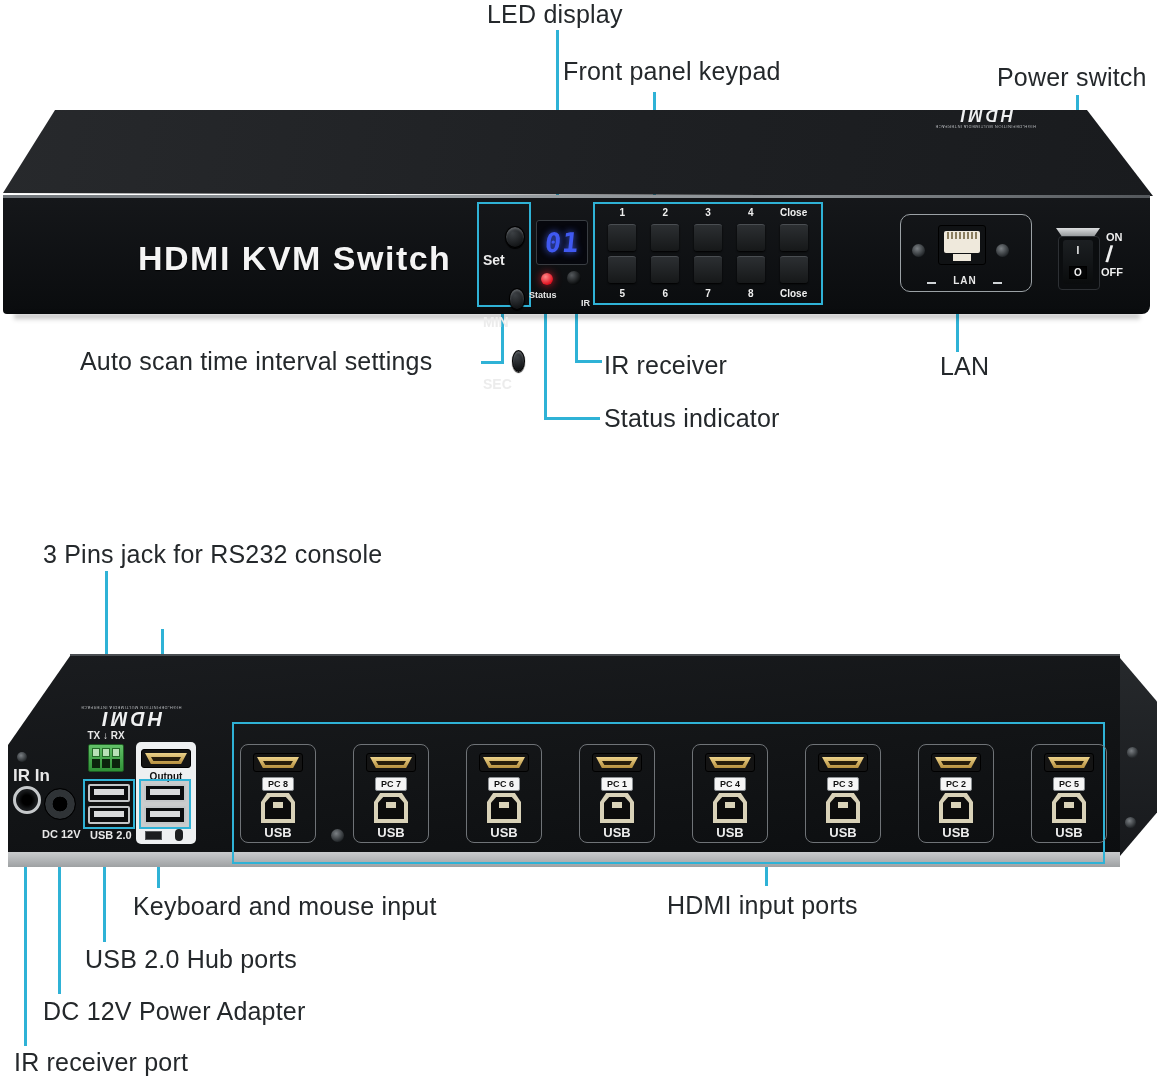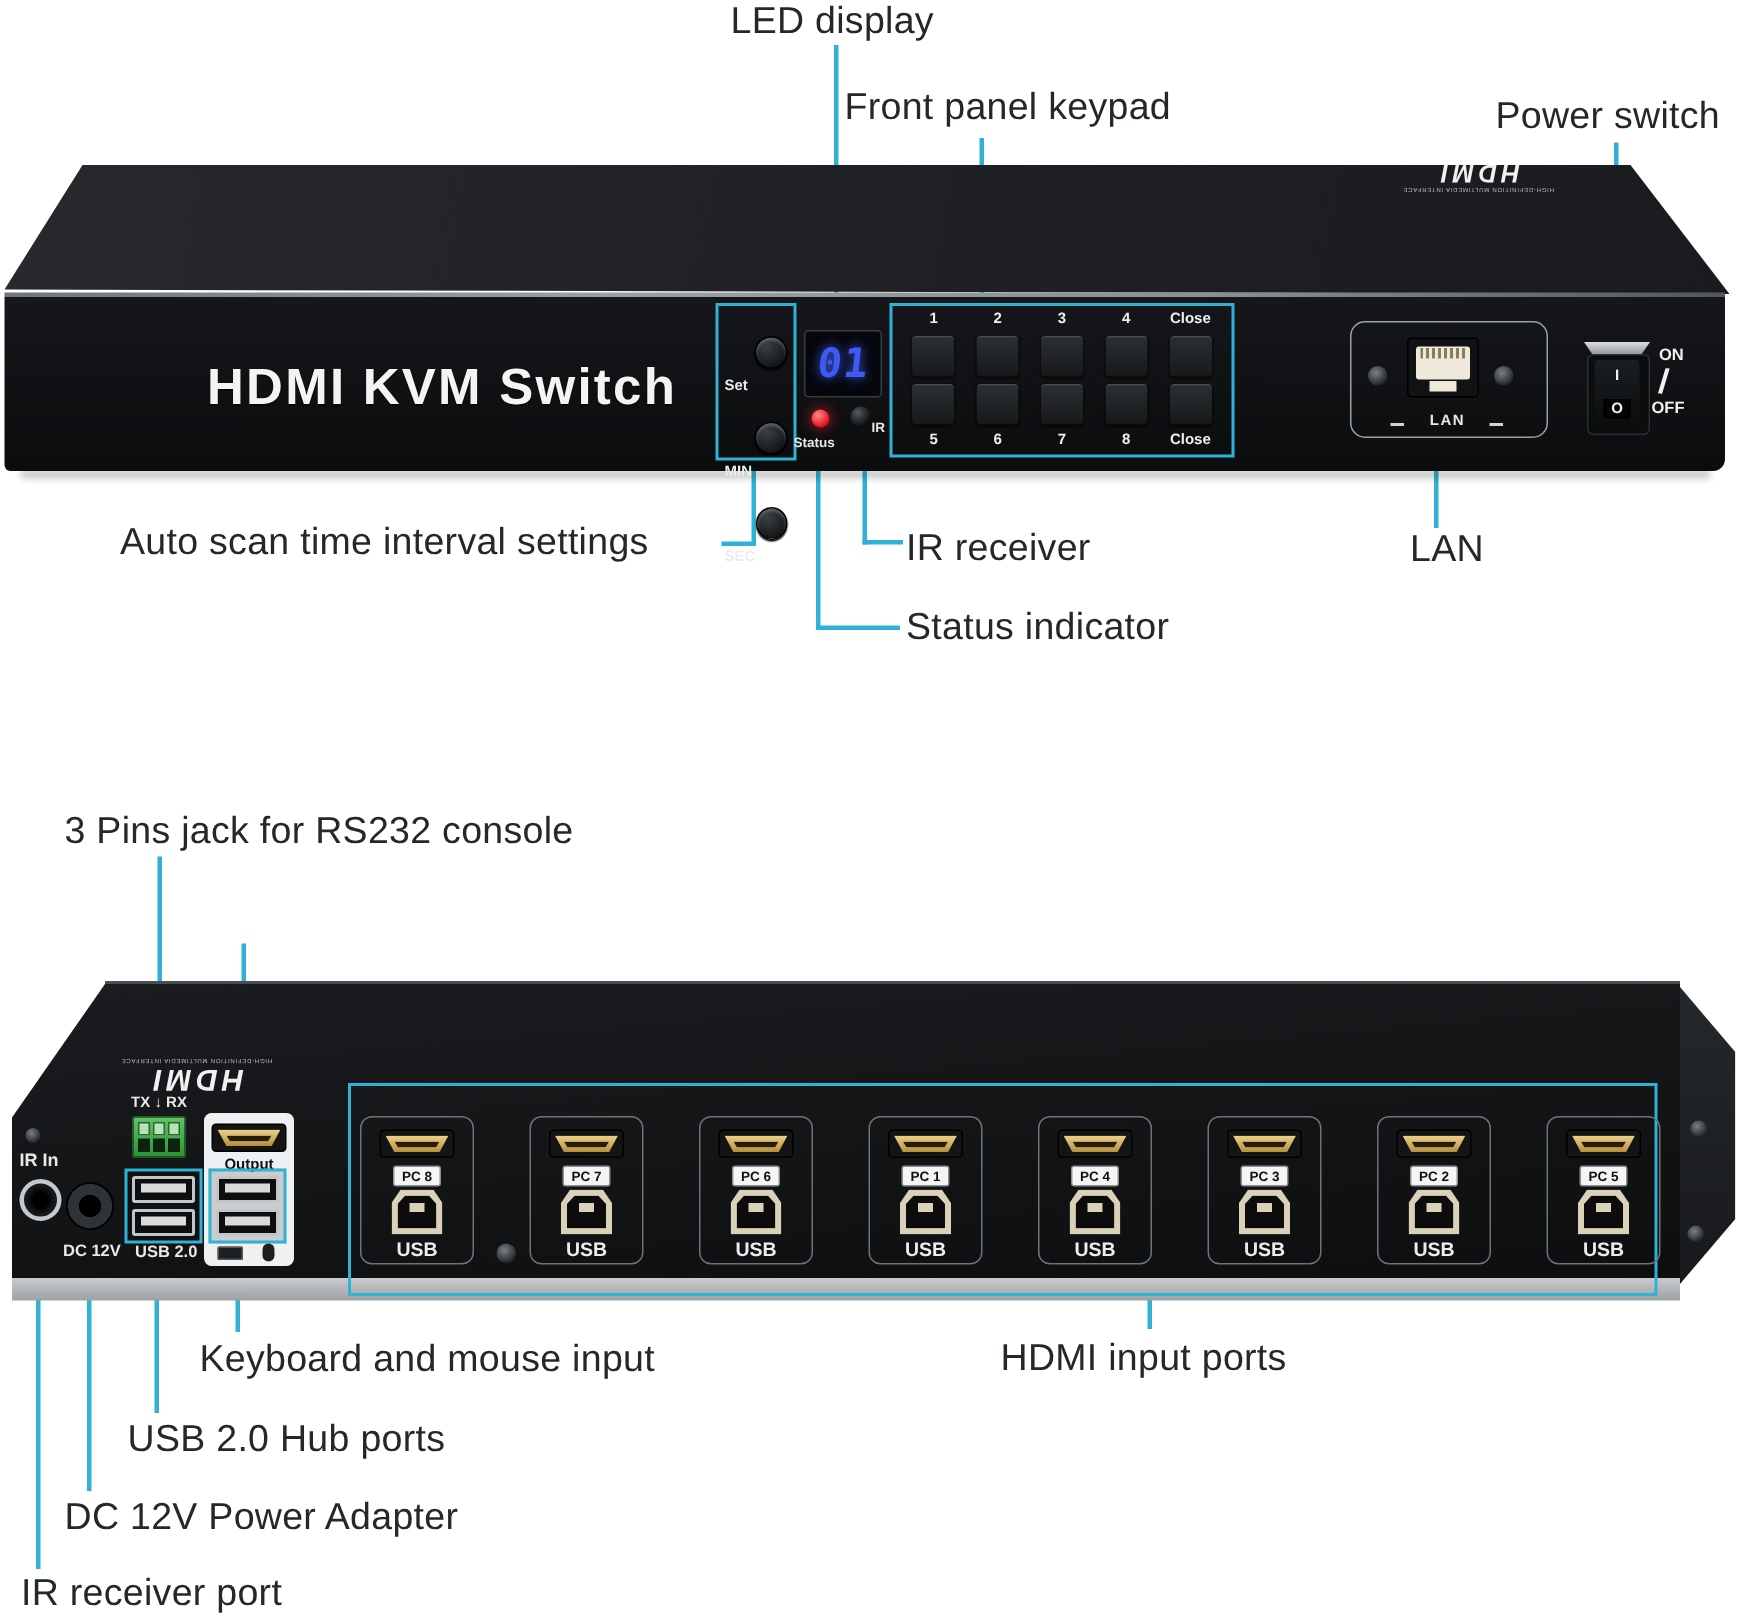--- a/index.html
+++ b/index.html
@@ -39,21 +39,21 @@
   .hdmilogo{position:absolute;transform:rotate(180deg);text-align:center;line-height:1;}
   .hdmilogo .big{font-weight:bold;font-style:italic;color:#f0f1f2;letter-spacing:3px;}
   .hdmilogo .tag{color:#b7babd;font-size:4px;letter-spacing:.5px;white-space:nowrap;overflow:hidden;}
 
   
   .brand{position:absolute;left:138px;top:239px;font-size:34px;font-weight:800;color:#f4f4f4;
          letter-spacing:1.5px;white-space:nowrap;text-shadow:0 1px 1px #000;}
   .timerbox{position:absolute;left:477px;top:202px;width:54px;height:105px;border:2px solid var(--accent);
          display:flex;flex-direction:column;justify-content:space-around;padding:2px 4px;box-sizing:border-box;}
   .trow{display:flex;align-items:center;justify-content:space-between;}
-  .tlbl{font-size:10px;font-weight:bold;color:#ececec;margin-top:46px;}
+  .tlbl{font-size:14px;font-weight:bold;color:#ececec;margin-top:46px;}
   .tbtn{width:20px;height:20px;border-radius:50%;border:1px solid #000;
         background:radial-gradient(circle at 35% 30%,#3c4044,#131517 75%);
         box-shadow:inset 0 2px 2px rgba(150,155,160,.45),0 1px 1px #000;}
   .ledpanel{position:absolute;left:536px;top:220px;width:50px;height:43px;background:#06070d;
         border:1px solid #393d42;border-radius:3px;display:flex;align-items:center;justify-content:center;}
   .leddigits{font-family:"DejaVu Sans Mono",monospace;font-weight:bold;font-size:27px;color:#4059f2;
         transform:skewX(-6deg);text-shadow:0 0 7px rgba(70,100,255,.9);letter-spacing:1px;}
   .statusled{position:absolute;left:541px;top:273px;width:12px;height:12px;border-radius:50%;
         background:radial-gradient(circle at 38% 32%,#ff8a8a,#e1101f 70%);box-shadow:0 0 9px rgba(255,30,50,.8);}
   .irdome{position:absolute;left:567px;top:271px;width:14px;height:14px;border-radius:50%;
@@ -193,21 +193,21 @@
     </div>
   </div>
 
   <div class="ledpanel">
     <span class="leddigits">01</span>
   </div>
 
   <div class="statusled"></div>
   <div class="irdome"></div>
   <div class="tinylbl" style="left:529px;top:290px;">Status</div>
-  <div class="tinylbl" style="left:571px;top:280px;padding-left:10px;">IR</div>
+  <div class="tinylbl" style="left:571px;top:298px;padding-left:10px;">IR</div>
 
   <div class="keypadbox">
     <div id="keypad-grid">
         <div class="kcap">1</div>
         <div class="kcap">2</div>
         <div class="kcap">3</div>
         <div class="kcap">4</div>
         <div class="kcap">Close</div>
         <div class="kbtn"></div>
         <div class="kbtn"></div>
@@ -257,21 +257,21 @@
   <div class="screw" style="left:1127px;top:747px;width:11px;height:11px;"></div>
   <div class="screw" style="left:1125px;top:817px;width:11px;height:11px;"></div>
   <div class="screw" style="left:17px;top:752px;width:10px;height:10px;"></div>
   <div class="screw" style="left:331px;top:829px;width:13px;height:13px;"></div>
 
   <div class="hdmilogo" style="left:45px;top:705px;width:172px;">
     <div class="big" style="font-size:20px;">HDMI</div>
     <div class="tag">HIGH-DEFINITION MULTIMEDIA INTERFACE</div>
   </div>
 
-  <div class="rlbl" style="left:13px;top:766px;font-size:12px;">IR In</div>
+  <div class="rlbl" style="left:13px;top:766px;font-size:17px;">IR In</div>
   <div class="irjack"></div>
   <div class="dcjack"></div>
   <div class="rlbl" style="left:42px;top:828px;font-size:11px;">DC 12V</div>
 
   <div class="rlbl" style="left:84px;top:730px;font-size:10px;width:44px;text-align:center;">TX ↓ RX</div>
   <div class="phoenix">
     <i class="pht"></i>
     <i class="pht"></i>
     <i class="pht"></i>
     <i class="phb"></i>

